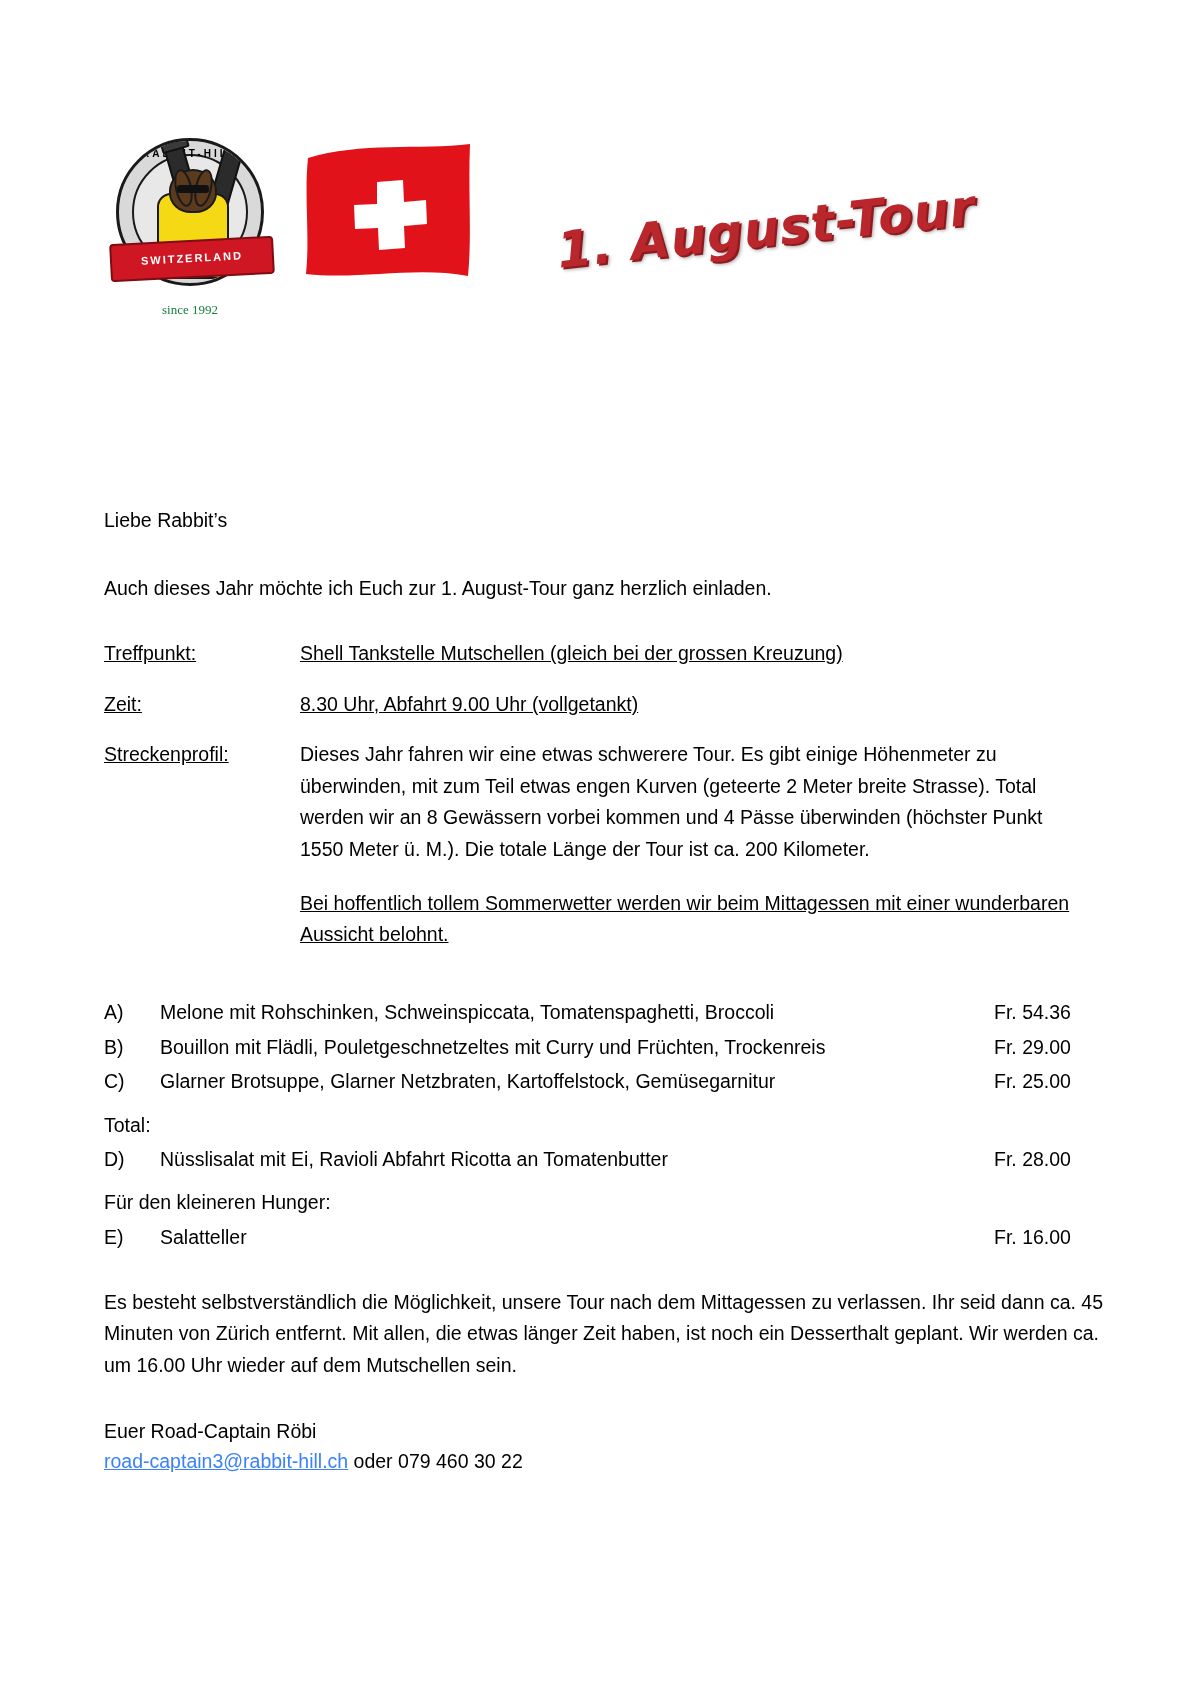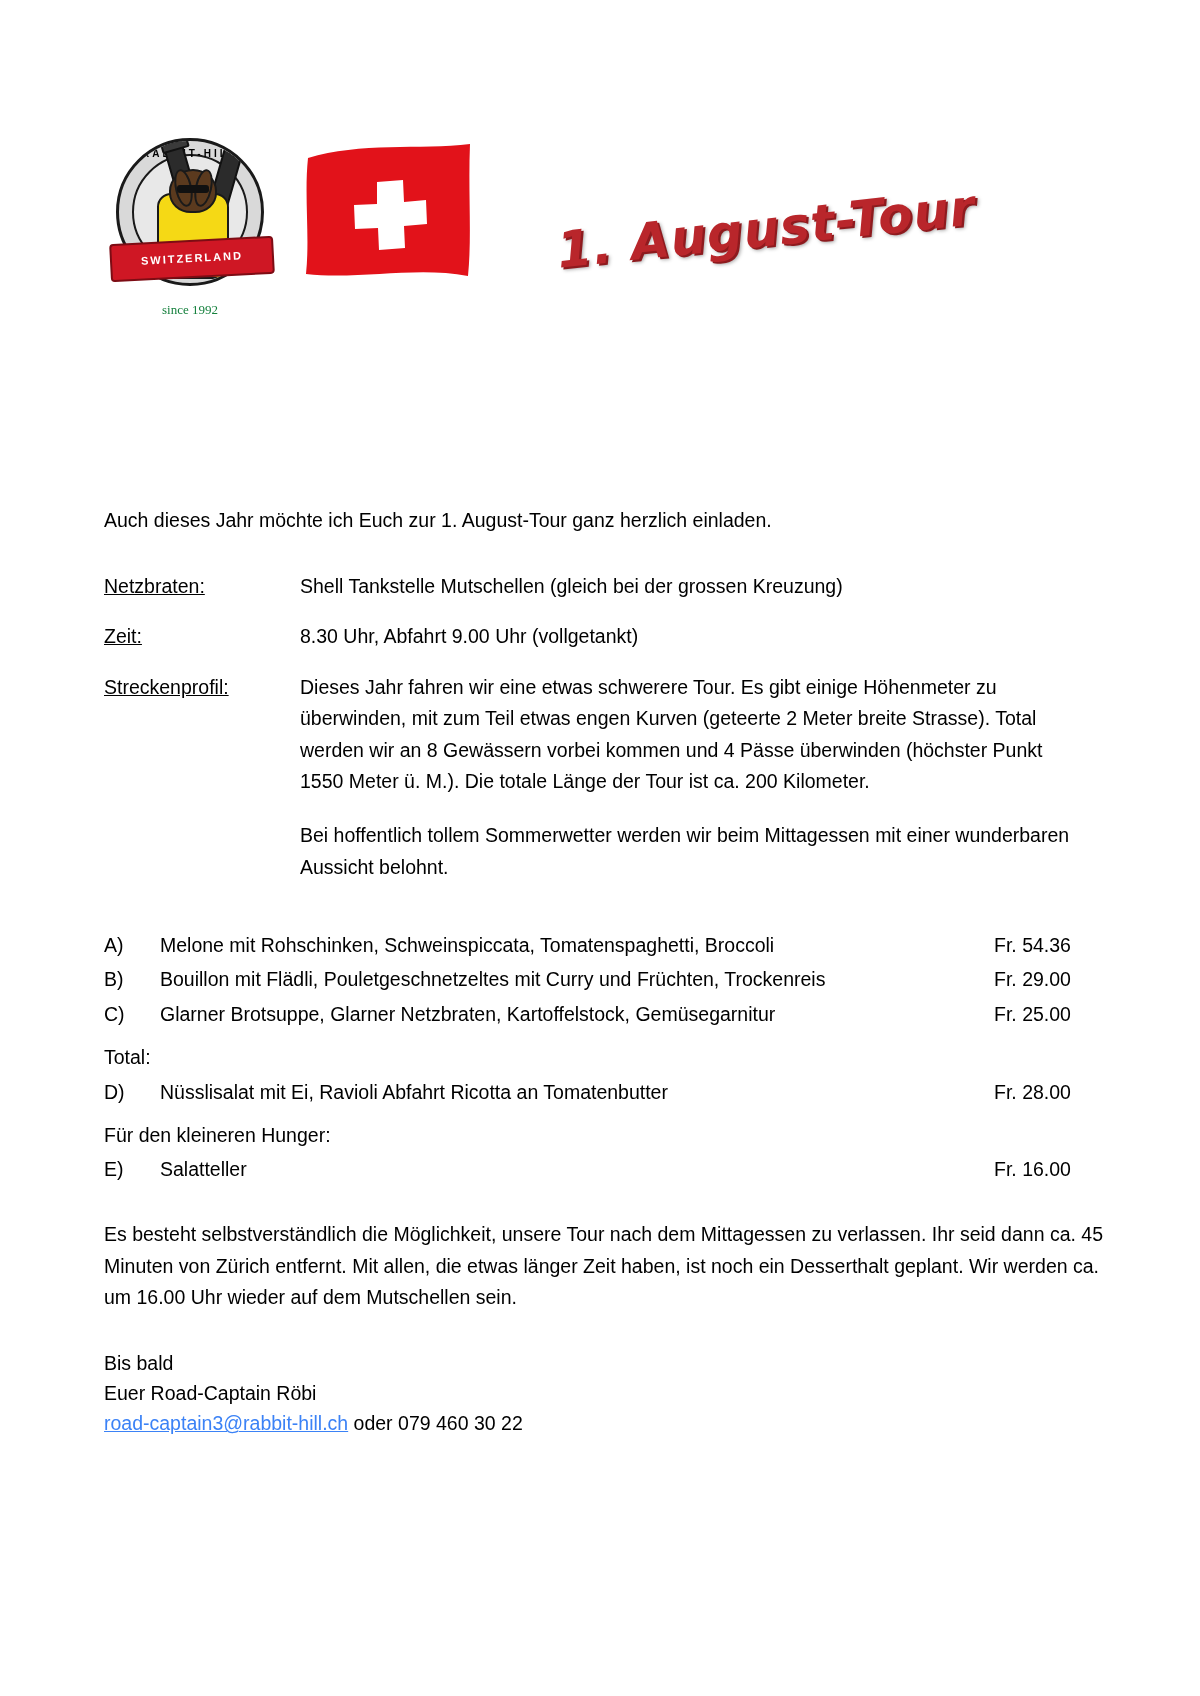--- a/index.html
+++ b/index.html
@@ -206,21 +206,21 @@
     vertical-align: top;
     padding: 0 0 19px 0;
   }
   .deftable td.label {
     width: 196px;
     white-space: nowrap;
   }
   .label span { text-decoration: underline; }
   .deftable td.value { padding-right: 20px; }
   .value p { margin: 0 0 22px 0; }
-  .value p:last-child { margin-bottom: 0; }
+  .value p:last-child { margin-bottom: 0; text-decoration: underline; }
 
   .menu-heading {
     text-decoration: underline;
     margin: 12px 0 6px 0;
   }
   .menutable {
     width: 100%;
     border-collapse: collapse;
     font-size: 19.5px;
   }
@@ -274,26 +274,27 @@
         <path d="M8,18 C60,2 120,10 170,4 C168,52 172,96 168,136 C116,126 58,140 6,134 C10,96 4,56 8,18 Z" fill="#e2121a"></path>
         <path d="M77,42 L103,40 L104,62 L126,60 L127,84 L104,86 L105,108 L79,110 L78,88 L55,89 L54,65 L77,64 Z" fill="#ffffff"></path>
       </svg>
     </div>
 
     <div class="title">1. August-Tour</div>
   </div>
 
   <div class="content">
 
+    <div class="para greeting">Liebe Rabbit’s</div>
     <div class="para intro">Auch dieses Jahr möchte ich Euch zur 1. August-Tour ganz herzlich einladen.</div>
 
     <table class="deftable">
       <tbody>
           <tr>
-        <td class="label"><span>Netzbraten:</span></td>
+        <td class="label"><span>Treffpunkt:</span></td>
         <td class="value">
           <p>Shell Tankstelle Mutschellen (gleich bei der grossen Kreuzung)</p>
         </td>
       </tr>
       <tr>
         <td class="label"><span>Zeit:</span></td>
         <td class="value">
           <p>8.30 Uhr, Abfahrt 9.00 Uhr (vollgetankt)</p>
         </td>
       </tr>
@@ -342,21 +343,20 @@
           <td class="price">Fr. 16.00</td>
         </tr>
       </tbody>
         </table>
     </div>
 
 
     <div class="para block2">Es besteht selbstverständlich die Möglichkeit, unsere Tour nach dem Mittagessen zu verlassen. Ihr seid dann ca. 45 Minuten von Zürich entfernt. Mit allen, die etwas länger Zeit haben, ist noch ein Desserthalt geplant. Wir werden ca. um 16.00 Uhr wieder auf dem Mutschellen sein.</div>
 
     <div class="signoff">
-      <div>Bis bald</div>
       <div>Euer Road-Captain Röbi</div>
       <div>
         <a class="mail-link" href="#">road-captain3@rabbit-hill.ch</a><span> oder 079 460 30 22</span>
       </div>
     </div>
 
   </div>
 </div>
 
 </body></html>

